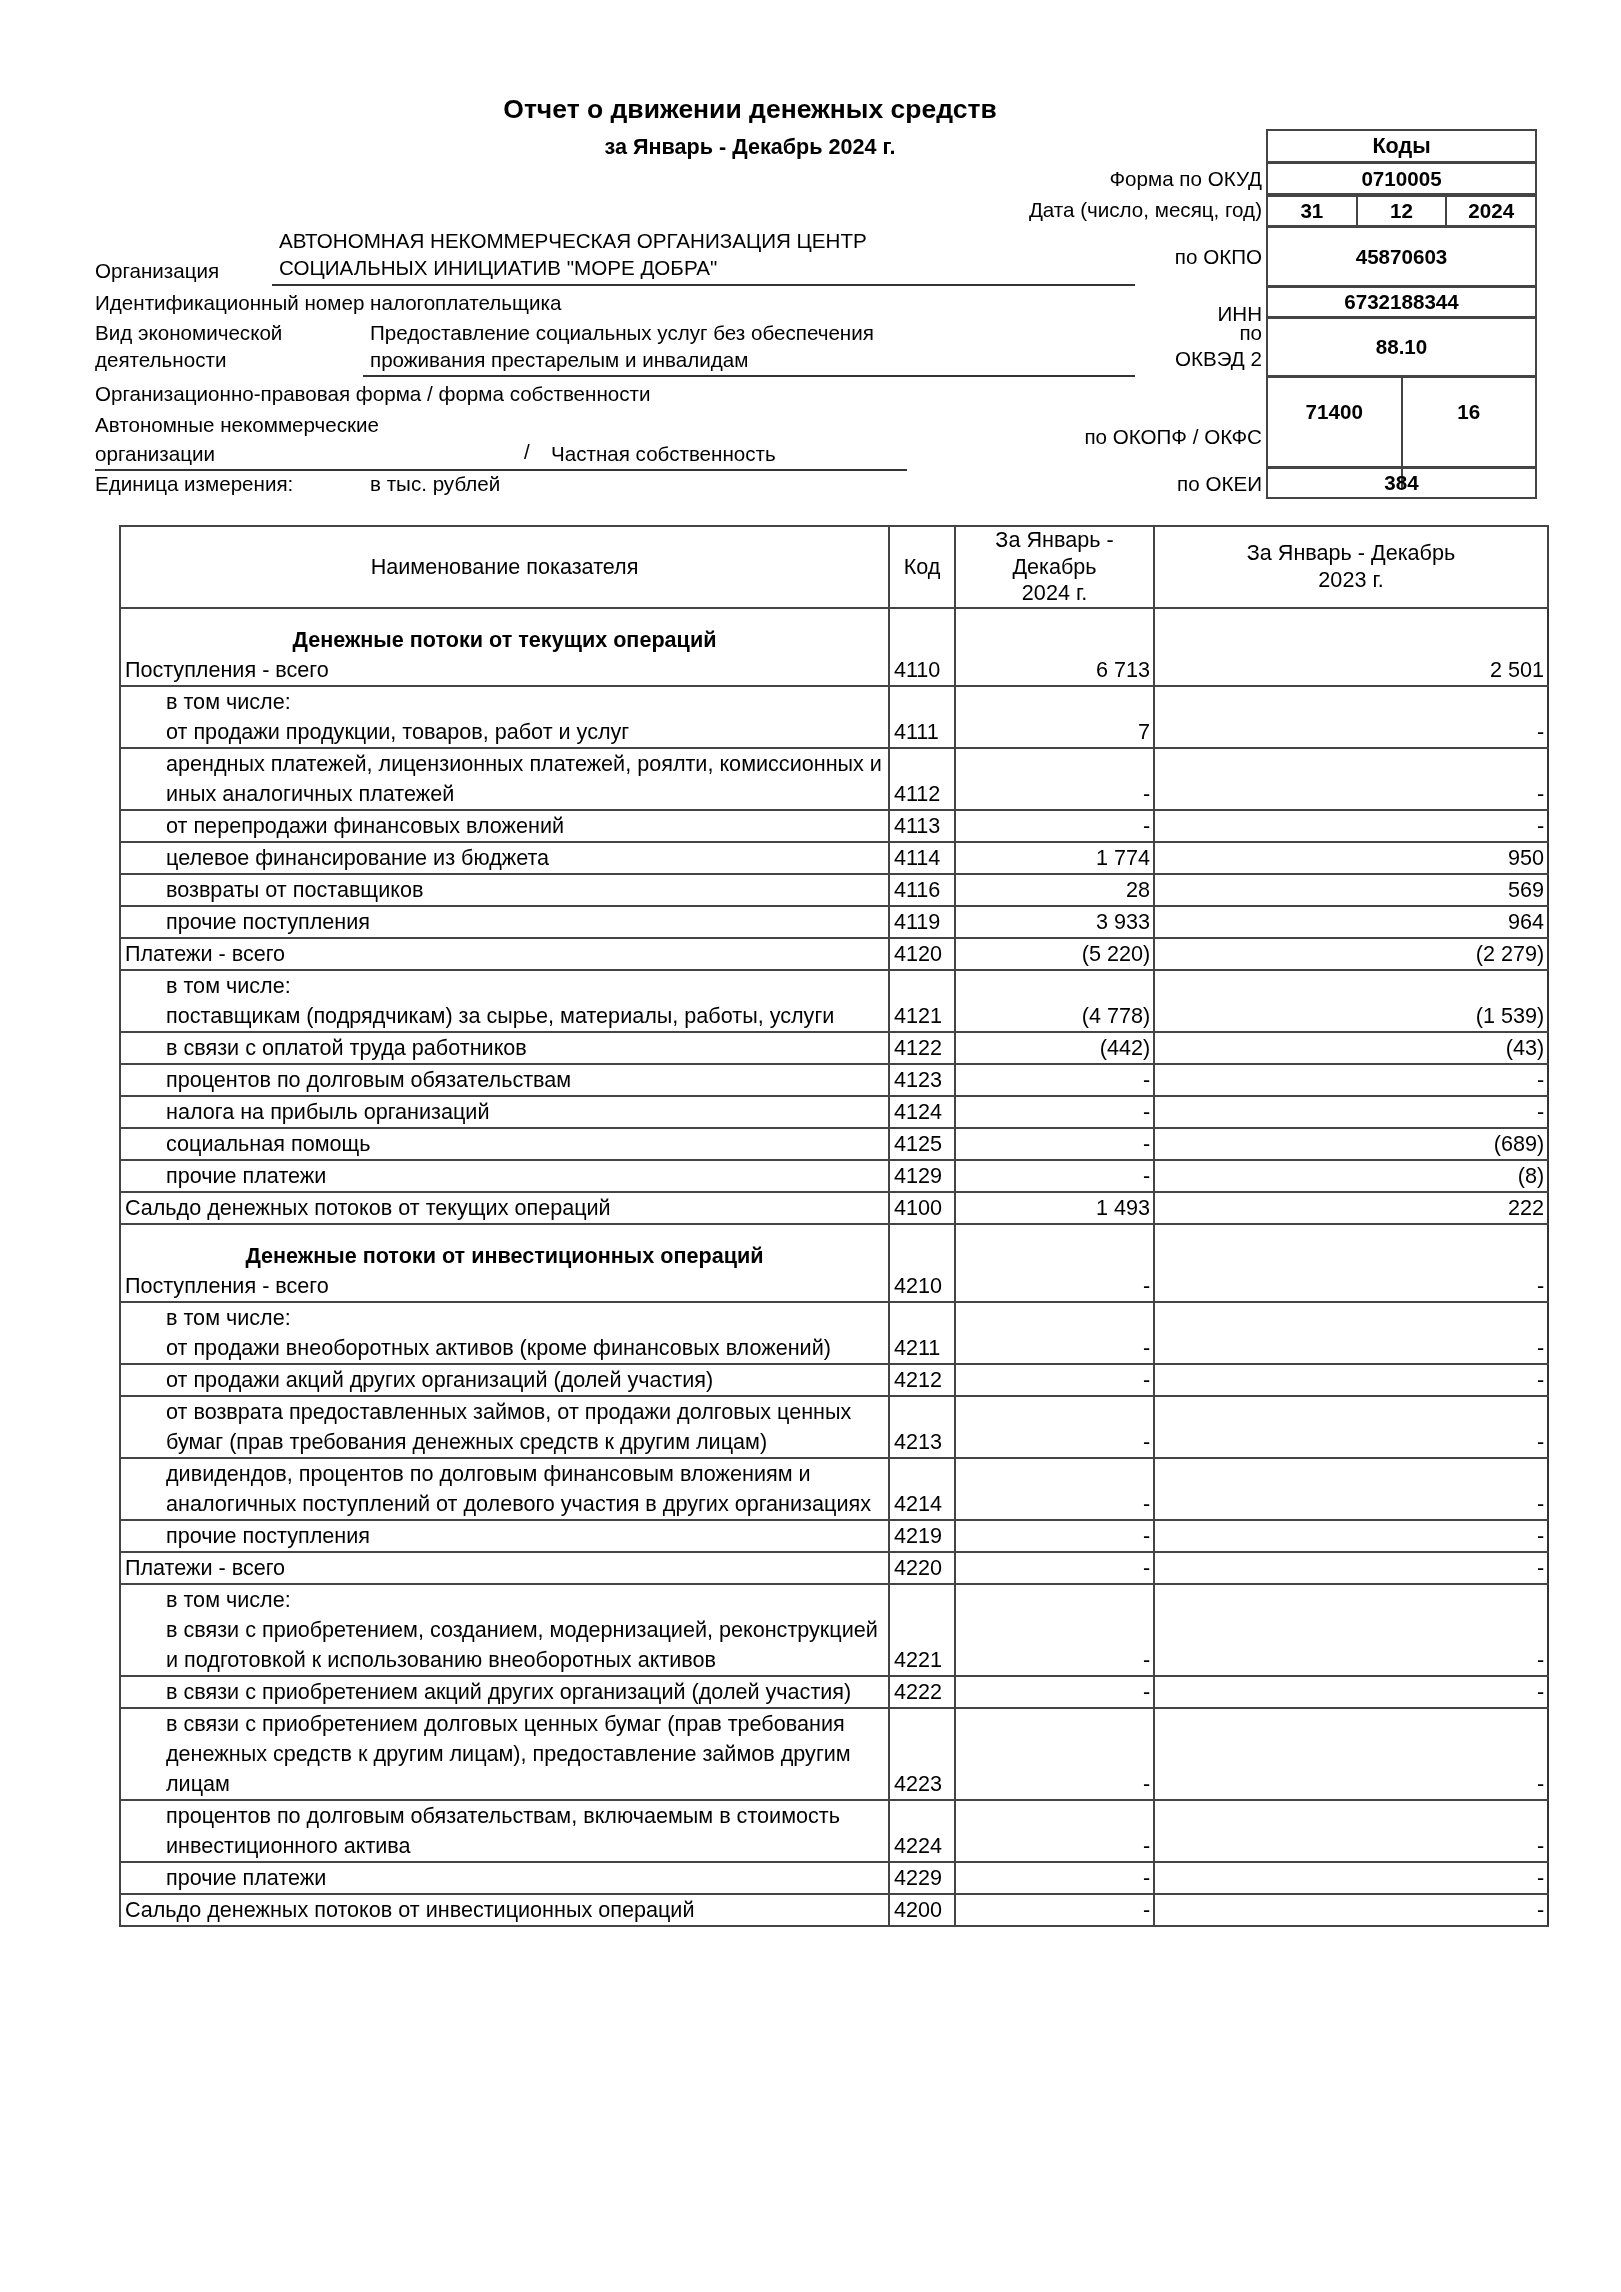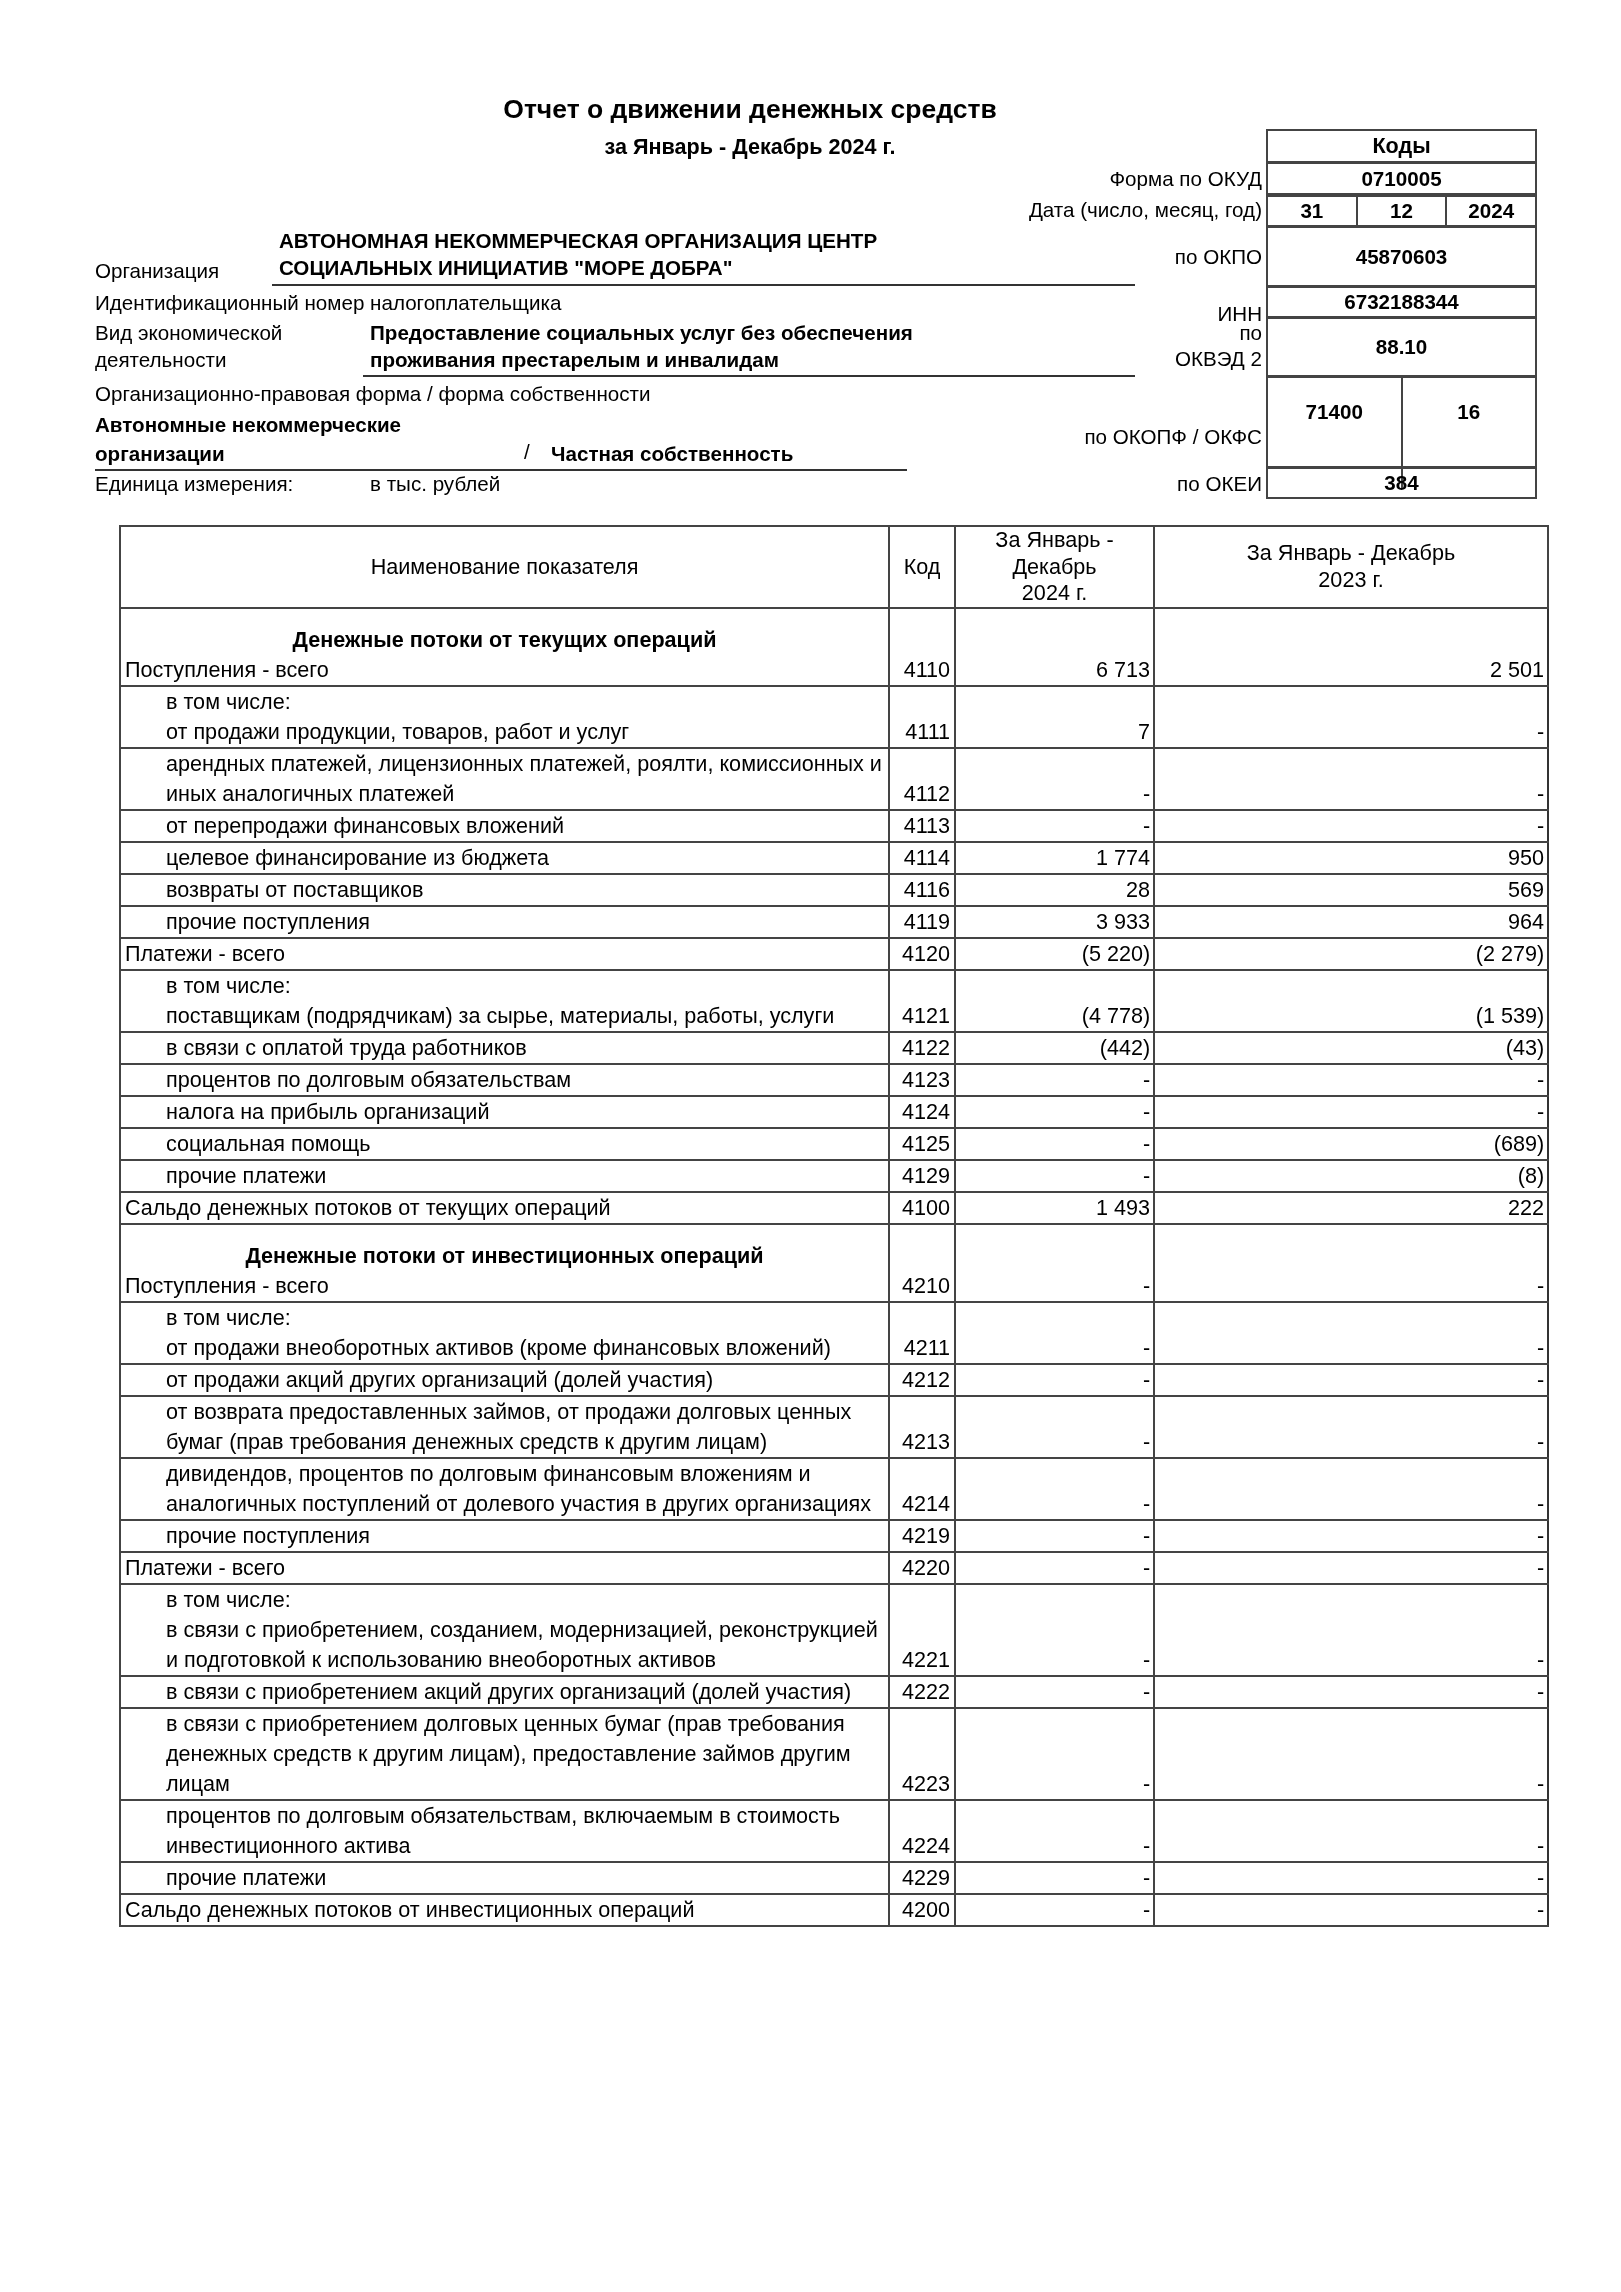--- a/index.html
+++ b/index.html
@@ -3,39 +3,39 @@
 <meta charset="utf-8">
 <style>
   html, body { margin: 0; padding: 0; background: #ffffff; }
   body { width: 1621px; height: 2293px; position: relative; overflow: hidden;
          font-family: "Liberation Sans", sans-serif; color: #000; }
   .abs { position: absolute; }
   .title { left: 0; width: 1500px; top: 94px; text-align: center; font-weight: bold; font-size: 26.5px; }
   .subtitle { left: 0; width: 1500px; top: 134px; text-align: center; font-weight: bold; font-size: 21.6px; }
   .lbl { font-size: 20.6px; white-space: nowrap; }
   .rlbl { font-size: 20.6px; text-align: right; white-space: nowrap; }
-  .bold { font-weight: bold; text-align: center; }
+  .bold { font-weight: normal; text-align: center; }
   .uline { border-bottom: 2px solid #333; }
 
   
   .codes { position: absolute; left: 1266px; top: 129px; width: 271px; }
   .codes .c { position: absolute; left: 0; width: 271px; box-sizing: border-box;
               border: 2px solid #444; display: flex; align-items: center; justify-content: center;
               font-weight: bold; font-size: 20.6px; }
   .codes .split { display: flex; padding: 0; }
   .codes .split > div { flex: 1; display: flex; align-items: center; justify-content: center; height: 100%; }
   .codes .split > div + div { border-left: 2px solid #444; }
 
   
   table.main { position: absolute; left: 119px; top: 525px; width: 1428px;
                border-collapse: collapse; font-size: 21.6px; table-layout: fixed; }
   table.main td, table.main th { border: 2px solid #444; padding: 0 3.9px; vertical-align: bottom;
                                  line-height: 30px; }
   table.main th { font-weight: normal; vertical-align: middle; text-align: center; line-height: 26.5px; height: 54px; }
-  table.main td.code { text-align: right; border-radius: 21px; }
+  table.main td.code { text-align: left; border-radius: 21px; }
   table.main td.num { text-align: right; padding-right: 2.9px; }
   table.main td.name.ind { padding-left: 45px; }
   .sect { font-weight: bold; text-align: center; display: block; margin-top: 16px; }
   .vals { border-left: 2.9px solid #333 !important; }
   .vals2 { border-right: 2.9px solid #333 !important; }
 </style>
 </head>
 <body>
 
 <div class="abs title">Отчет о движении денежных средств</div>

